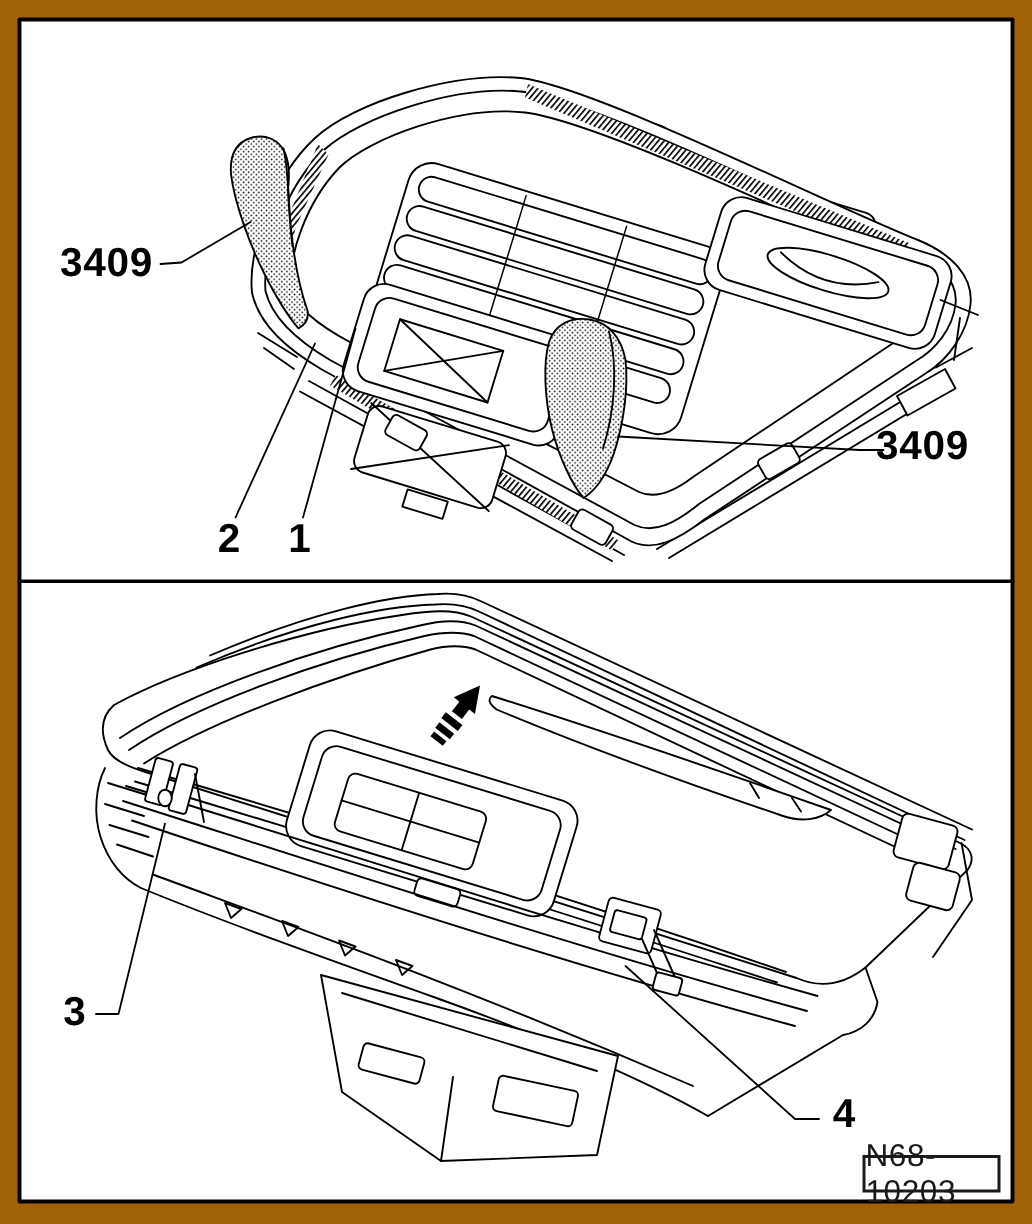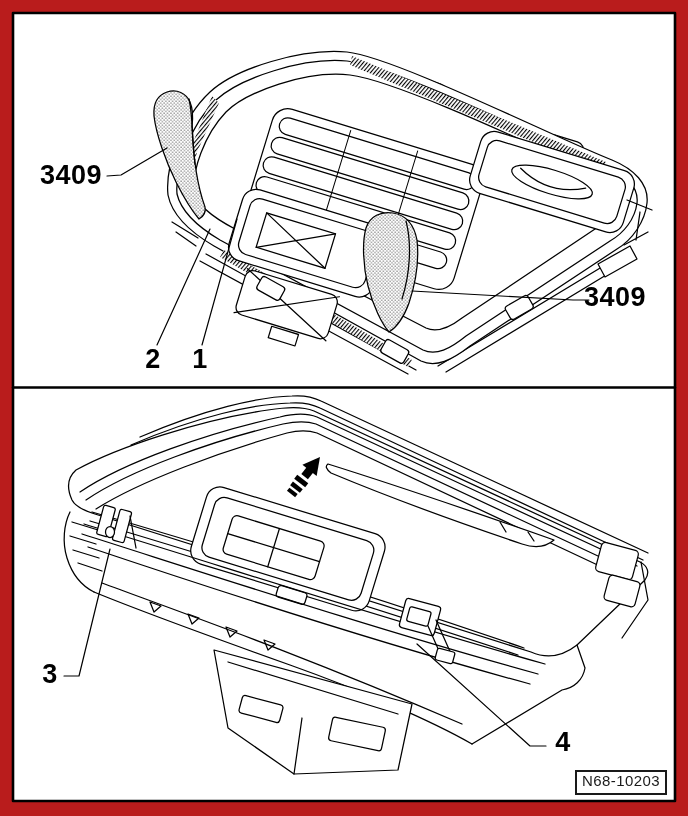--- a/index.html
+++ b/index.html
@@ -1,28 +1,28 @@
 <!DOCTYPE html>
 <html><head>
 <meta charset="utf-8">
 <style>
   html,body{margin:0;padding:0;background:#ffffff;}
   .stage{
-    position:relative;width:688px;height:816px;background:#b91c1c;
+    position:relative;width:688px;height:816px;background:#a16207;
     font-family:"Liberation Sans", sans-serif;overflow:hidden;
   }
   .art{position:absolute;left:0;top:0;width:688px;height:816px;}
   .callout{
     position:absolute;color:#000;font-weight:bold;font-size:27px;line-height:1.0;
     text-align:center;letter-spacing:0.5px;white-space:nowrap;
   }
   .stamp{
     position:absolute;left:575px;top:770px;width:88px;height:21px;
-    border:2px solid #1a1a1a;display:flex;justify-content:center;
-    font-size:15px;color:#1a1a1a;letter-spacing:0.4px;background:#fff;
+    border:2px solid #1a1a1a;display:flex;align-items:center;justify-content:center;
+    font-size:21px;color:#1a1a1a;letter-spacing:0.4px;background:#fff;
   }
 </style>
 </head>
 <body>
 
 <div class="stage">
 
   <svg class="art" viewBox="0 0 688 816" stroke-linejoin="round" stroke-linecap="round">
     <defs>
       <pattern id="stipple" patternUnits="userSpaceOnUse" width="3.4" height="3.4">

